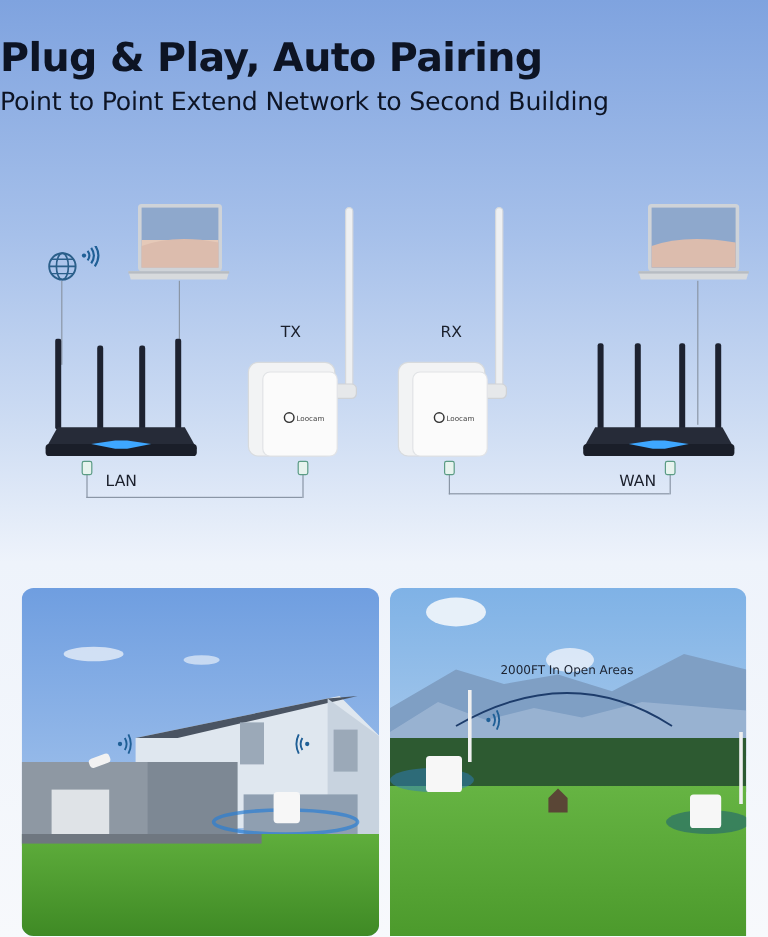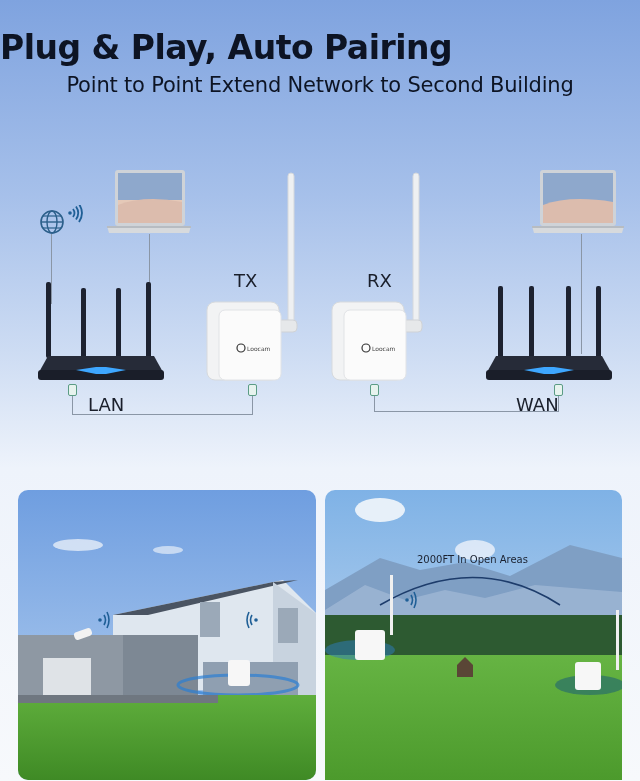--- a/index.html
+++ b/index.html
@@ -9,25 +9,25 @@
     background: linear-gradient(180deg, #7fa3df 0%, #a6c0ea 25%, #cddcf3 45%, #eef3fb 60%, #f7f9fc 100%);
     position: relative;
     color: #0e1626;
   }
   .title {
     position: absolute; left: 0; top: 28px; width: 640px; text-align: left;
     font-family: "DejaVu Sans", sans-serif; font-weight: bold; font-size: 33px; letter-spacing: -0.5px;
     color: #0d1424;
   }
   .subtitle {
-    position: absolute; left: 0; top: 73px; width: 640px; text-align: center;
+    position: absolute; left: 0; top: 73px; width: 640px; text-align: left;
     font-family: "DejaVu Sans", sans-serif; font-size: 21px; color: #0d1424; letter-spacing: -0.2px;
   }
   .abs { position: absolute; }
-  .label { position: absolute; font-size: 18px; color: #1a1f2b; font-family: "DejaVu Sans", sans-serif; }
+  .label { position: absolute; font-size: 13px; color: #1a1f2b; font-family: "DejaVu Sans", sans-serif; }
   .wire { position: absolute; background: #8a96a6; }
   .panel {
     position: absolute; border-radius: 10px; overflow: hidden;
   }
   .range-label {
     position: absolute; font-size: 10px; color: #1b2230; font-family: "DejaVu Sans", sans-serif;
   }
 </style>
 </head>
 <body>

